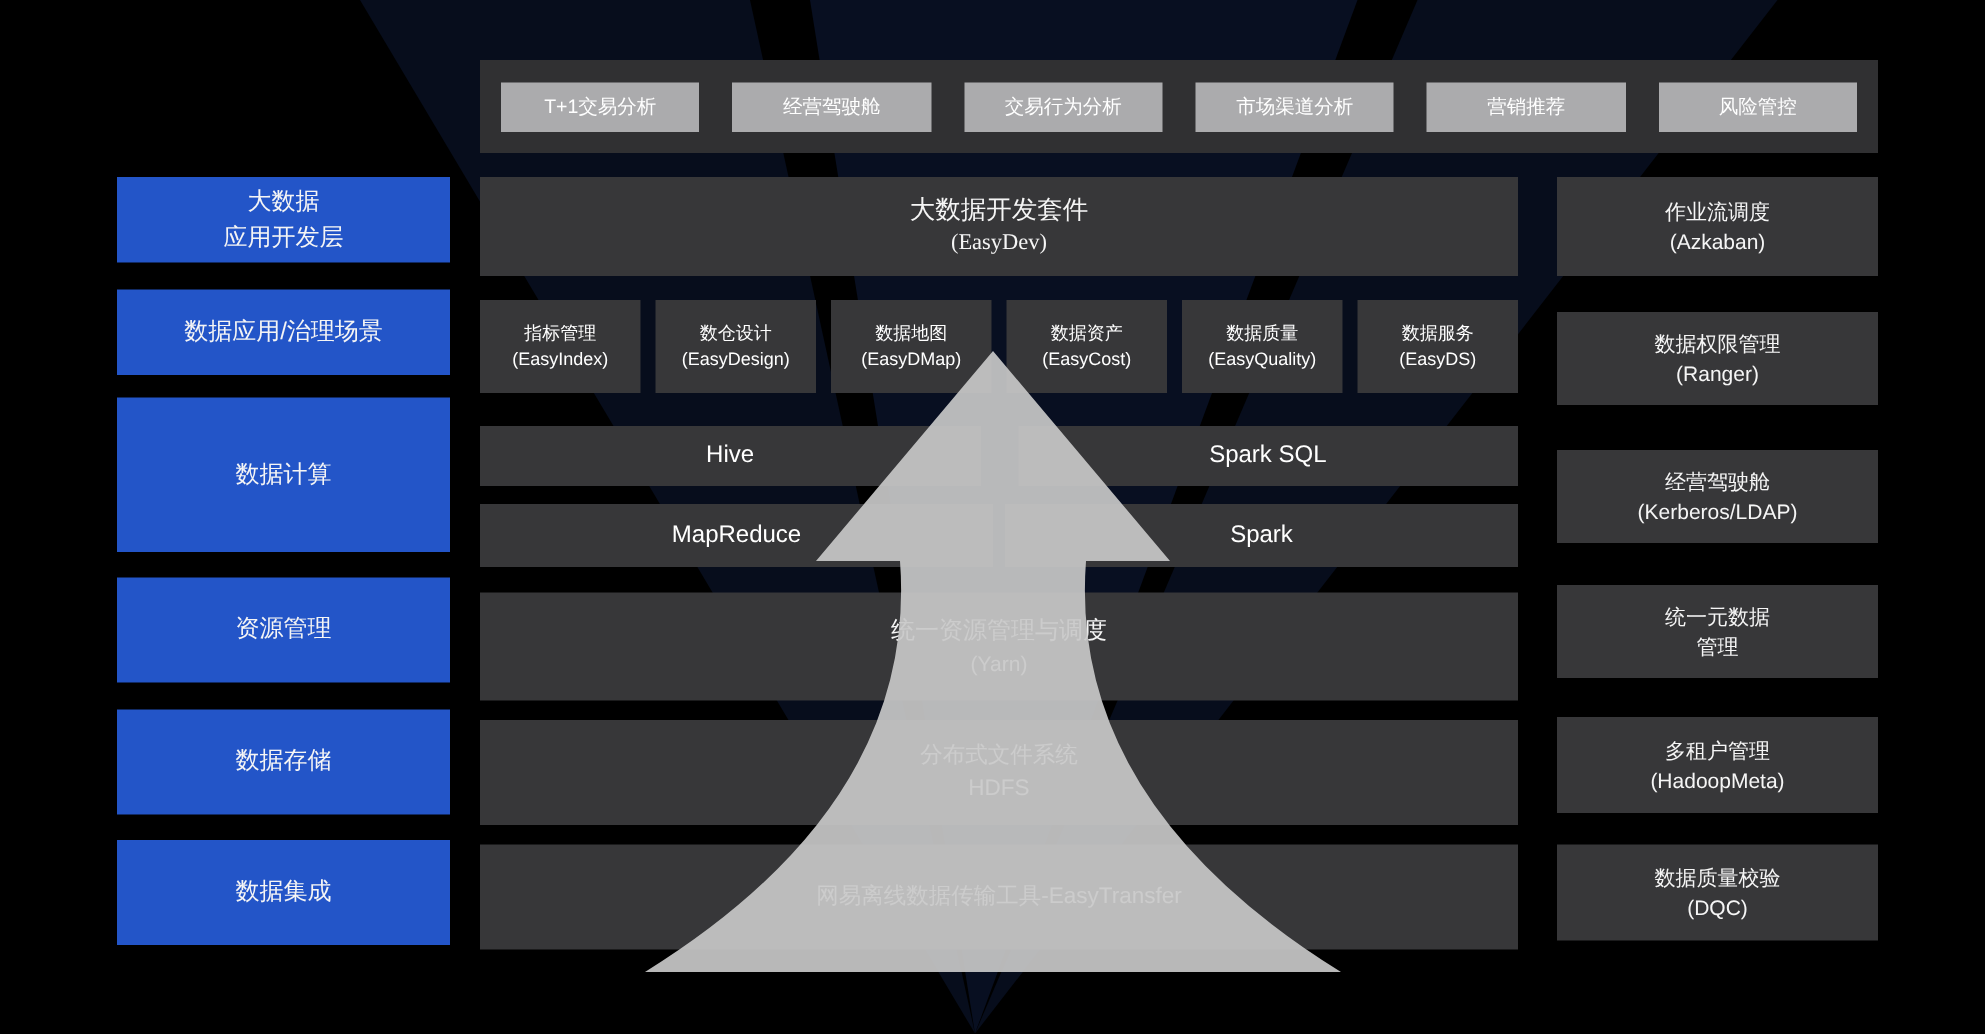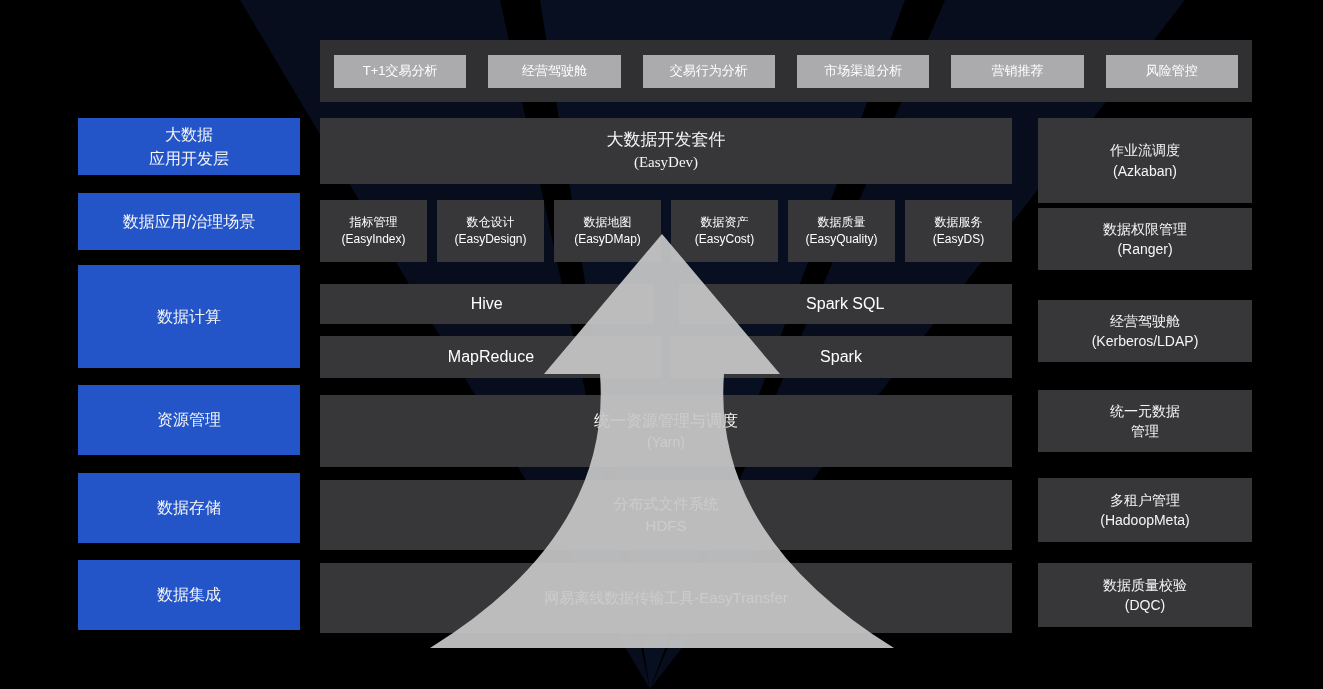--- a/index.html
+++ b/index.html
@@ -195,21 +195,21 @@
 
   <div class="box panel mid f15" style="top:480px;height:70px">
     <span class="txt">分布式文件系统</span>
     <span class="txt">HDFS</span>
   </div>
 
   <div class="box panel mid f15" style="top:563px;height:70px">
     <span class="txt">网易离线数据传输工具-EasyTransfer</span>
   </div>
 
-  <div class="box panel rightcol" style="top:118px;height:85px">
+  <div class="box panel rightcol" style="top:118px;height:66px">
     <span class="txt">作业流调度</span>
     <span class="txt">(Azkaban)</span>
   </div>
   <div class="box panel rightcol" style="top:208px;height:62px">
     <span class="txt">数据权限管理</span>
     <span class="txt">(Ranger)</span>
   </div>
   <div class="box panel rightcol" style="top:300px;height:62px">
     <span class="txt">经营驾驶舱</span>
     <span class="txt">(Kerberos/LDAP)</span>

